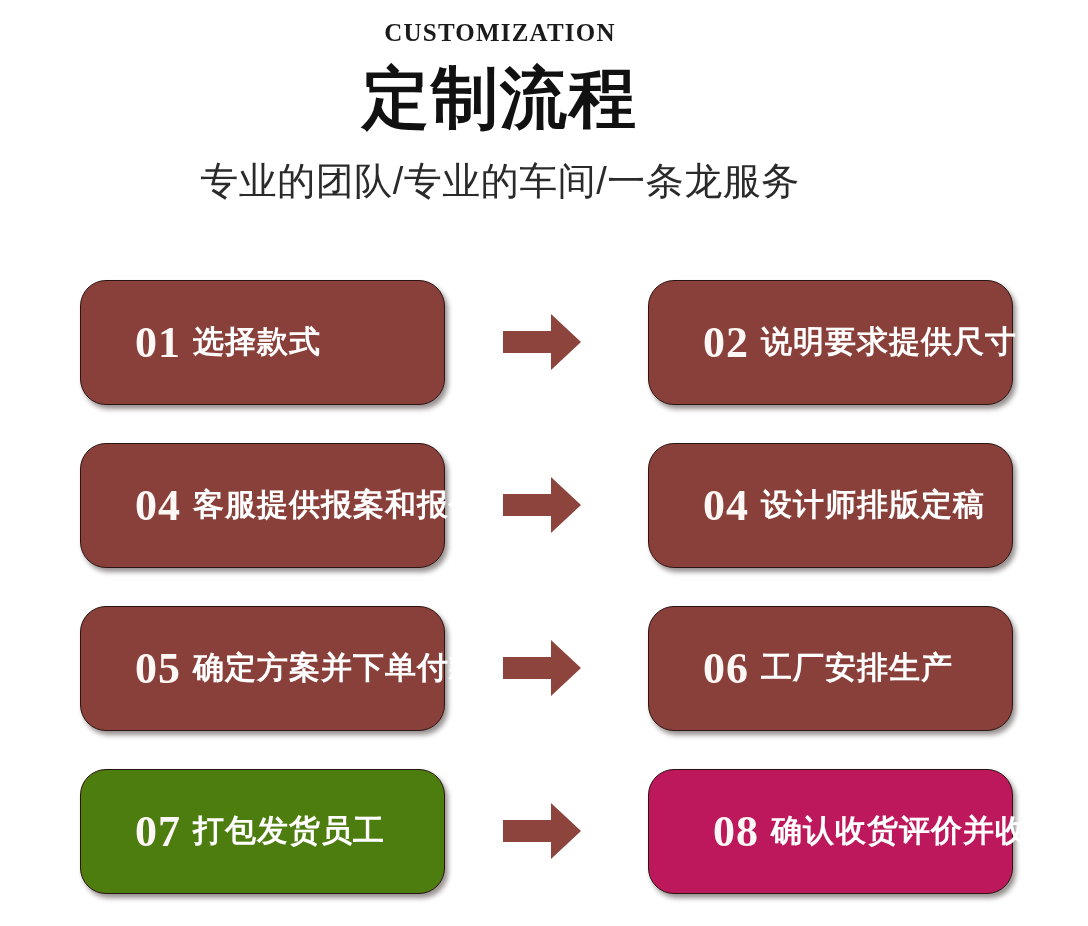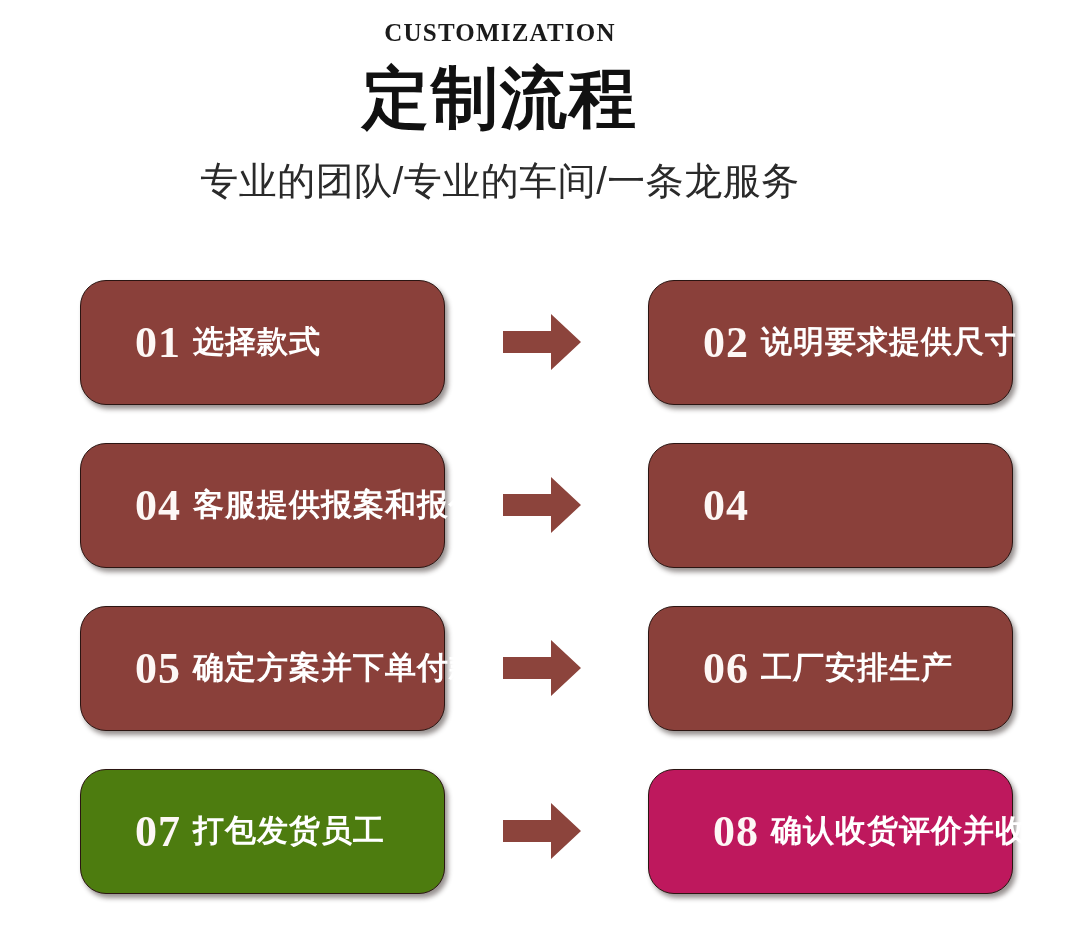--- a/index.html
+++ b/index.html
@@ -161,20 +161,24 @@
         <div class="step-line">报案和报价</div>
       </div>
     </div>
     <div class="arrow">
       <svg width="78" height="62" viewBox="0 0 78 62" xmlns="http://www.w3.org/2000/svg">
         <path d="M0 20 L48 20 L48 3 L78 31 L48 59 L48 42 L0 42 Z" fill="#8c443c"></path>
       </svg>
     </div>
     <div class="step-card right" style="background: rgb(138, 64, 58); border-color: rgb(43, 21, 18);">
       <div class="step-num">04</div>
+      <div class="step-lines">
+        <div class="step-line">设计师</div>
+        <div class="step-line">排版定稿</div>
+      </div>
     </div>
   </div>
 
   <div class="flow-row">
     <div class="step-card left" style="background: rgb(138, 64, 58); border-color: rgb(43, 21, 18); border-radius: 26px;">
       <div class="step-num">05</div>
       <div class="step-lines">
         <div class="step-line">确定方案</div>
         <div class="step-line">并下单付款</div>
       </div>

